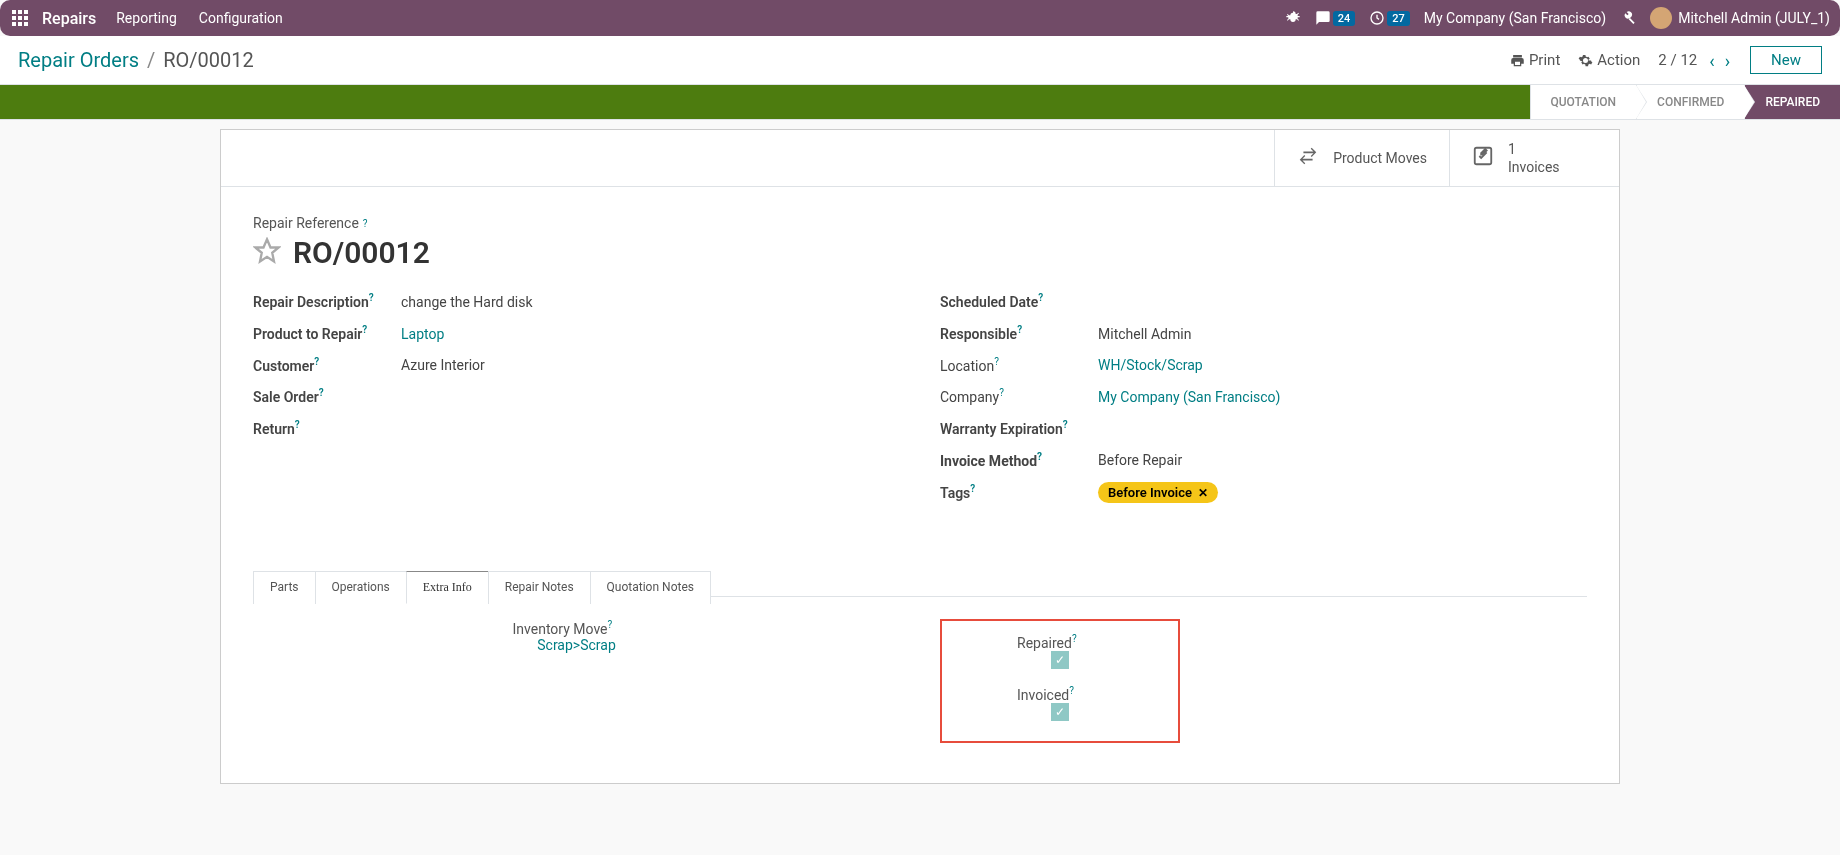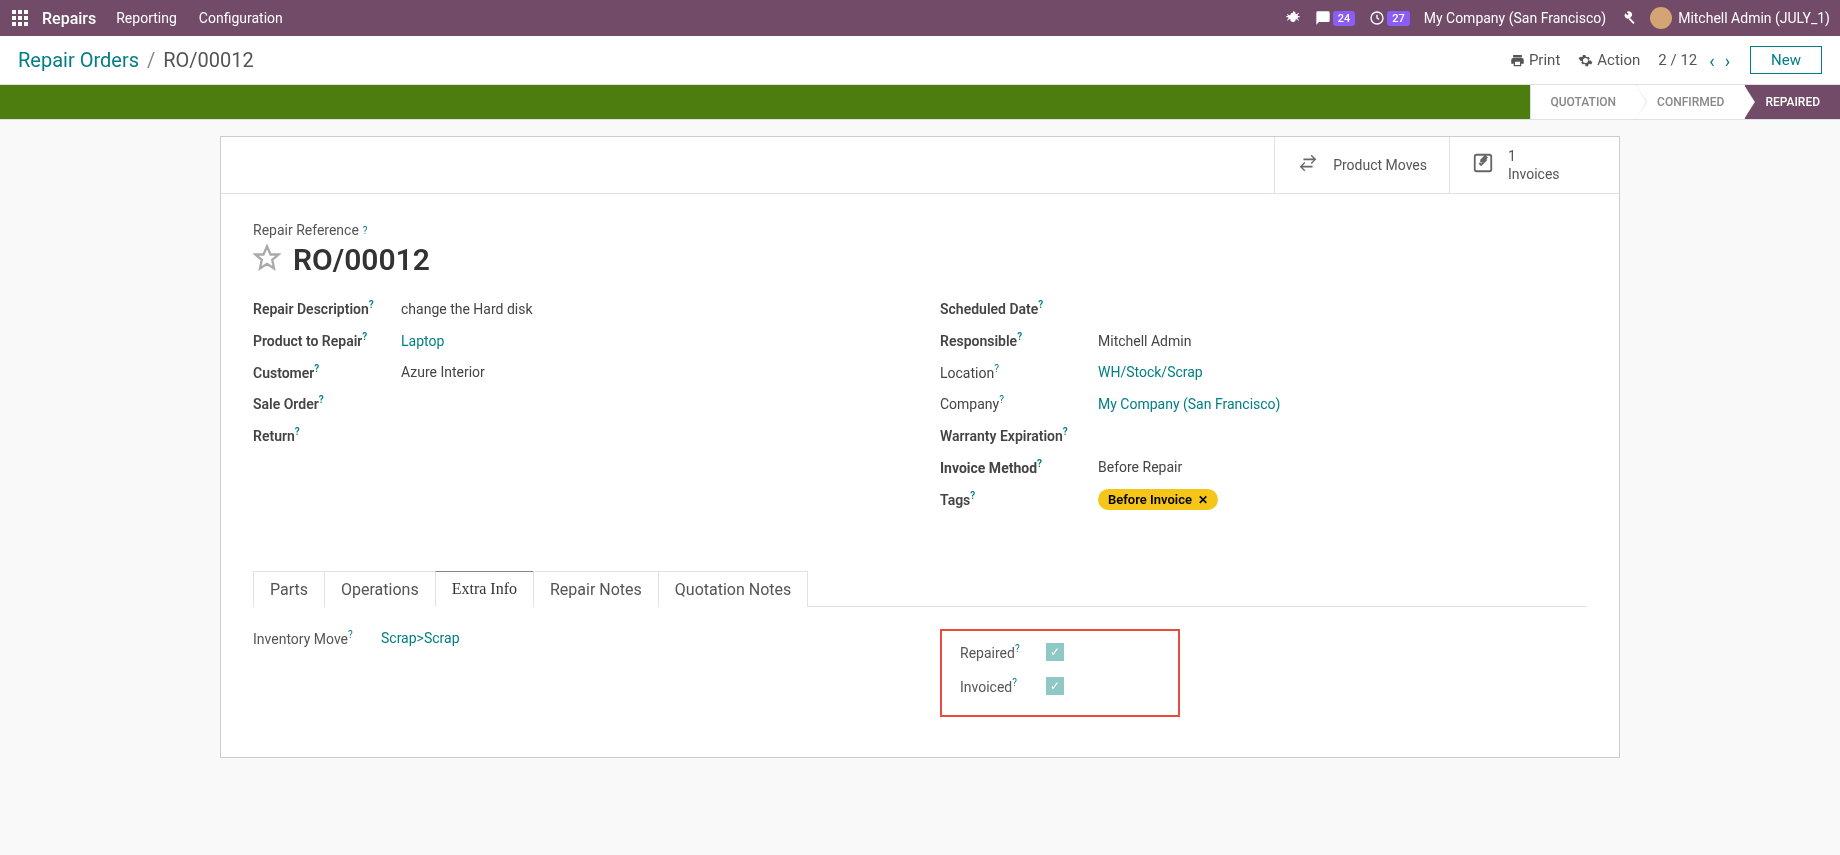--- a/index.html
+++ b/index.html
@@ -7,27 +7,28 @@
 
 
 .navbar {
   background: #714b67;
   height: 36px;
   display: flex;
   align-items: center;
   padding: 0 10px;
   color: #fff;
   font-size: 14px;
+  border-radius: 10px;
 }
 .navbar .apps-icon { width: 20px; height: 20px; display: inline-flex; align-items: center; justify-content: center; margin-right: 12px; cursor: pointer; }
 .navbar .brand { font-weight: 500; font-size: 16px; margin-right: 20px; }
 .navbar .nav-link { color: #fff; margin-right: 22px; cursor: pointer; font-size: 14px; }
 .navbar .nav-right { margin-left: auto; display: flex; align-items: center; gap: 14px; }
 .navbar .nav-icon-wrap { position: relative; display: flex; align-items: center; cursor: pointer; }
-.navbar .badge { background: #8b5cf6; color: #fff; font-size: 11px; padding: 1px 5px; border-radius: 3px; margin-left: 2px; font-weight: 500; }
+.navbar .badge { background: #0369a1; color: #fff; font-size: 11px; padding: 1px 5px; border-radius: 3px; margin-left: 2px; font-weight: 500; }
 .navbar .company-name { font-size: 14px; cursor: pointer; }
 .navbar .user-name { font-size: 14px; cursor: pointer; display: flex; align-items: center; gap: 6px; }
 .navbar .avatar { width: 22px; height: 22px; border-radius: 50%; background: #d4a574; display: inline-block; }
 
 
 .control-panel {
   background: #fff;
   border-bottom: 1px solid #dee2e6;
   padding: 10px 18px;
   display: flex;
@@ -53,21 +54,21 @@
 .status-step:not(.active)::after {
   content: ''; position: absolute; right: -10px; top: 0; width: 0; height: 0;
   border-top: 17px solid transparent; border-bottom: 17px solid transparent; border-left: 10px solid #fff; z-index: 2;
 }
 .status-step:not(.active)::before {
   content: ''; position: absolute; right: -11px; top: 0; width: 0; height: 0;
   border-top: 17px solid transparent; border-bottom: 17px solid transparent; border-left: 11px solid #dee2e6; z-index: 1;
 }
 
 
-.content-wrap { background: #f9f9f9; padding: 16px; }
+.content-wrap { background: #f9f9f9; padding: 9px; }
 .form-sheet { max-width: 1400px; margin: 0 auto; background: #fff; border: 1px solid #ccc; }
 
 
 .button-box { display: flex; justify-content: flex-end; border-bottom: 1px solid #dee2e6; }
 .stat-button { border-left: 1px solid #dee2e6; padding: 10px 22px; display: flex; align-items: center; gap: 14px; cursor: pointer; min-width: 170px; }
 .stat-button .stat-icon { color: #666; }
 .stat-button .stat-text { display: flex; flex-direction: column; font-size: 14px; color: #555; line-height: 1.3; }
 .stat-button .stat-value { font-weight: 400; }
 
 
@@ -85,26 +86,26 @@
 .field-label { width: 148px; font-weight: 600; color: #444; flex-shrink: 0; }
 .field-value { color: #444; }
 .field-value.link { color: #017e84; cursor: pointer; }
 
 .tag-pill { background: #f5c518; color: #000; padding: 3px 10px; border-radius: 12px; font-size: 13px; font-weight: 600; display: inline-flex; align-items: center; gap: 6px; }
 .tag-x { font-weight: bold; cursor: pointer; font-size: 12px; }
 
 
 .notebook { margin-top: 18px; }
 .tabs { display: flex; border-bottom: 1px solid #dee2e6; margin: 0 32px; }
-.tab { border: 1px solid #dee2e6; border-bottom: none; padding: 8px 16px; font-size: 16px; color: #555; cursor: pointer; background: #fff; margin-right: -1px; position: relative; top: 1px; }
+.tab { border: 1px solid #dee2e6; border-bottom: none; padding: 8px 16px; font-size: 12px; color: #555; cursor: pointer; background: #fff; margin-right: -1px; position: relative; top: 8px; }
 .tab.active { border-top: 1px solid #888; background: #fff; font-weight: 400; color: #333; border-bottom: 1px solid #fff; font-family: Liberation Serif, serif; }
 
 .tab-content { padding: 22px 32px 40px; display: flex; gap: 40px; }
 .tab-col { flex: 1; }
-.tab-field-row { display: flex; align-items: center; margin-bottom: 16px; font-size: 14px; }
+.tab-field-row { display: flex; align-items: center; margin-bottom: 16px; font-size: 14px; flex-direction: column; }
 .tab-field-label { width: 128px; color: #555; }
 .check-box { width: 18px; height: 18px; background: #8fc8c5; display: inline-flex; align-items: center; justify-content: center; color: #fff; font-size: 12px; }
 
 .highlight-box { border: 2px solid #e74c3c; padding: 12px 18px 4px; width: fit-content; min-width: 240px; }
 </style>
 </head>
 <body>
 
 <div class="navbar">
   <span class="apps-icon">

